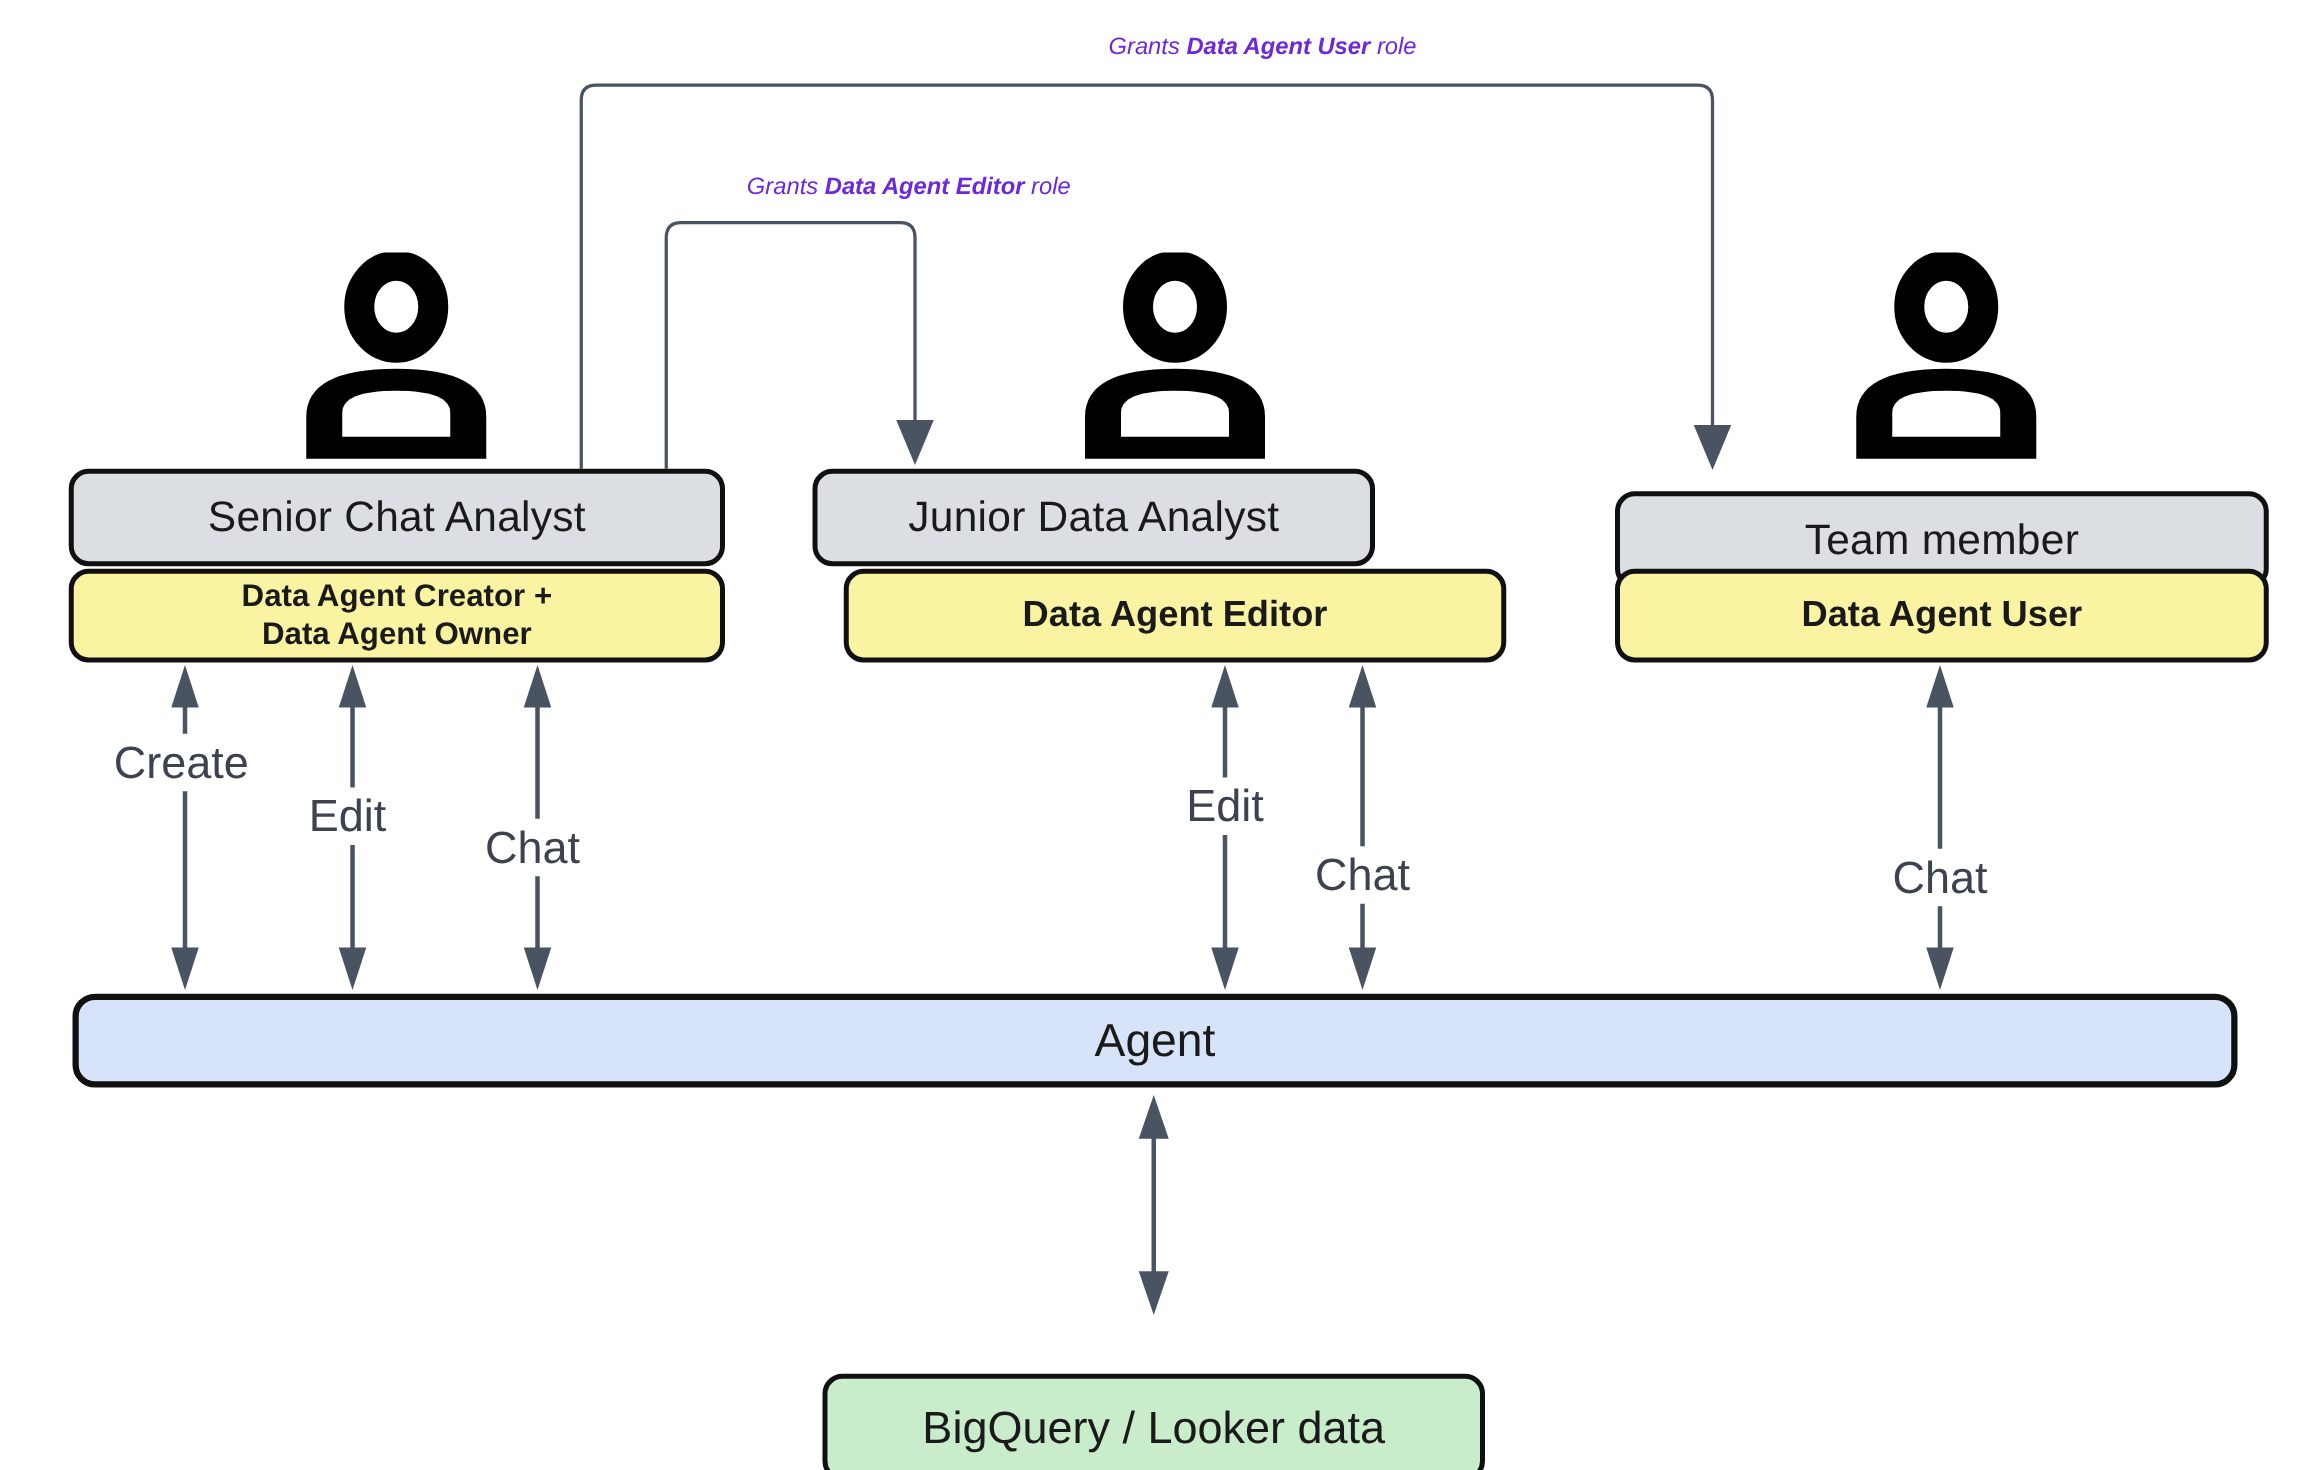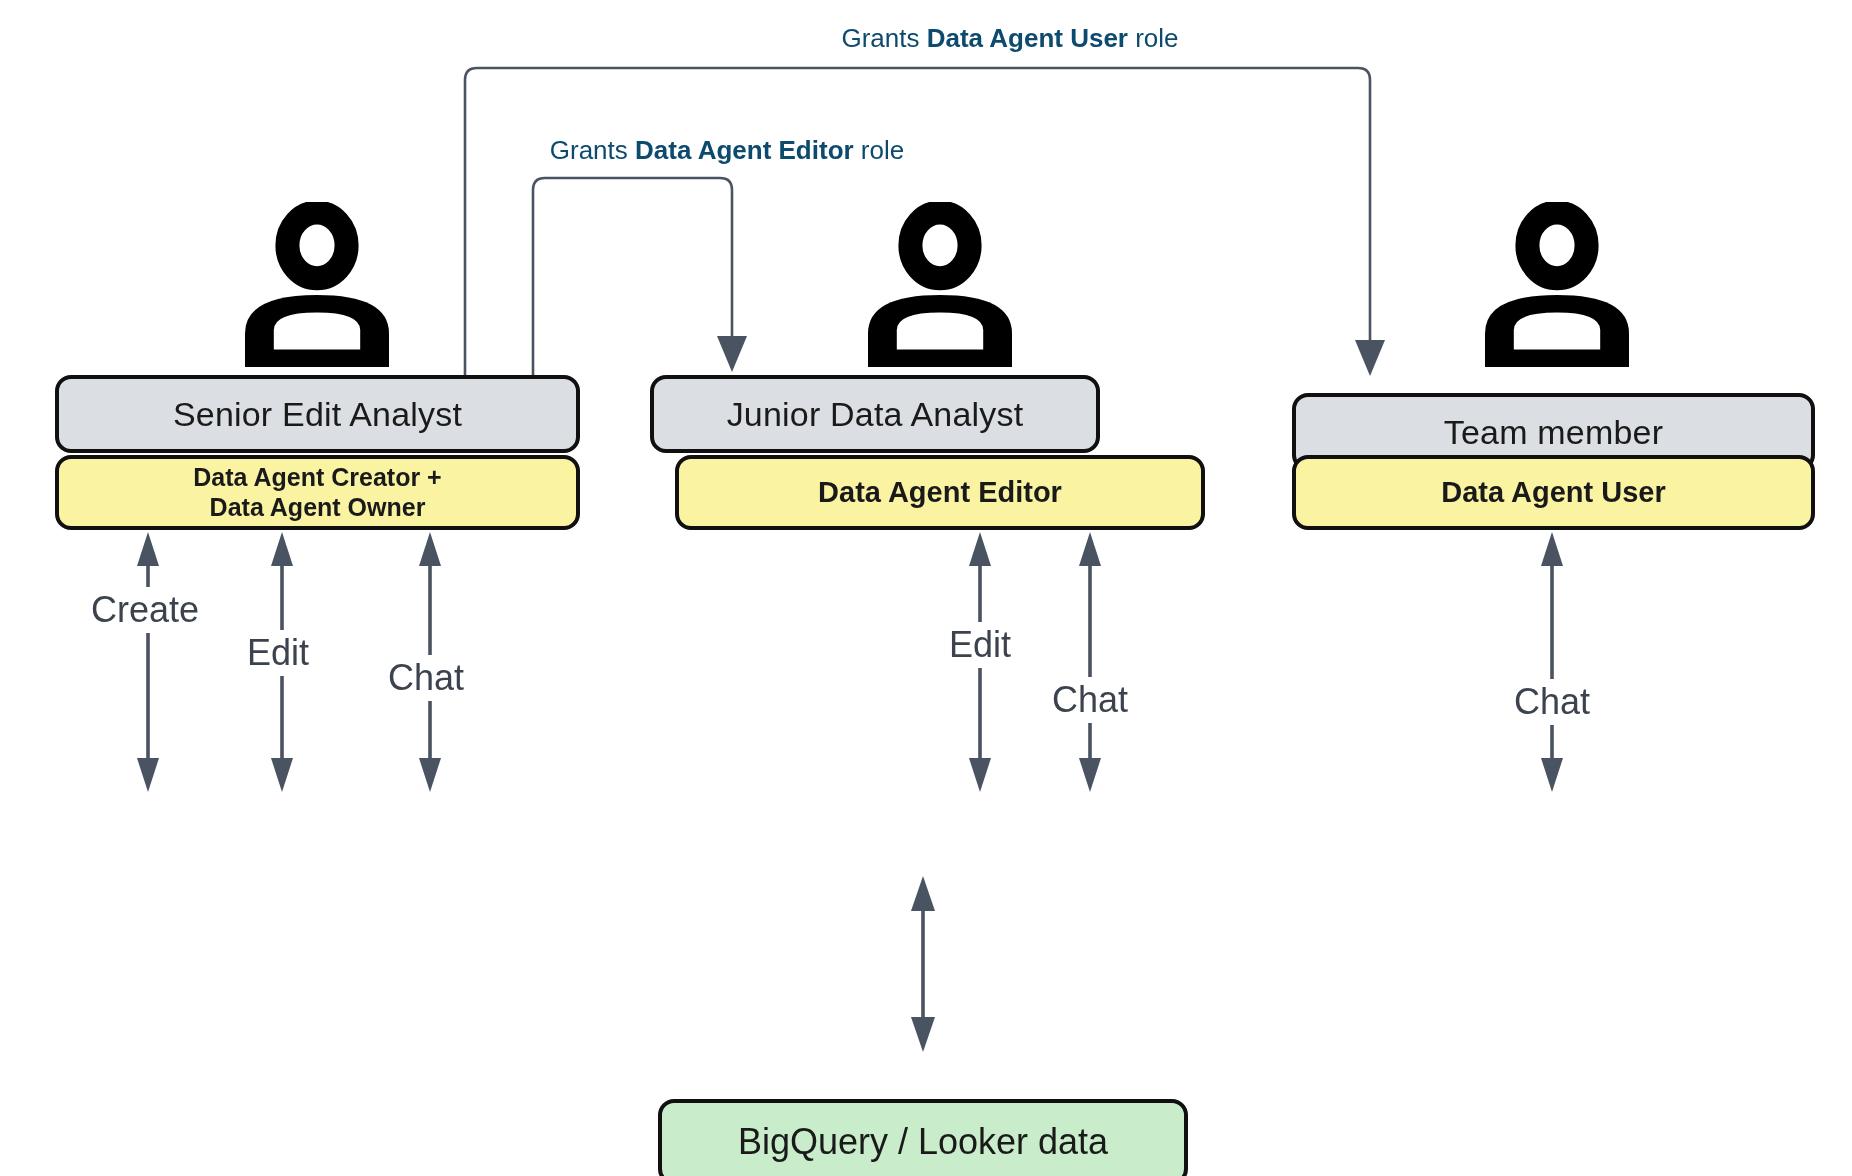--- a/index.html
+++ b/index.html
@@ -32,21 +32,21 @@
     display:flex;align-items:center;justify-content:center;font-size:36px;
   }
 
   
   .action-label{
     position:absolute;transform:translate(-50%,-50%);
     background:#ffffff;padding:2px 8px;font-size:36px;color:#3c434e;white-space:nowrap;
   }
   .grant-label{
     position:absolute;transform:translate(-50%,-50%);
-    background:#ffffff;padding:0 6px;font-size:26px;color:#0c4a6e;white-space:nowrap;
+    background:#ffffff;padding:0 6px;font-size:19px;font-style:italic;color:#6d28d9;white-space:nowrap;
   }
   .grant-label b{font-weight:bold;}
 
   .person{position:absolute;width:160px;height:170px;}
 </style>
 </head>
 <body>
 
 <div class="canvas">
 
@@ -117,21 +117,21 @@
   </svg>
 
   <div class="grant-label" style="left:1010px;top:38px;">
     <span>Grants </span><b>Data Agent User</b><span> role</span>
   </div>
   <div class="grant-label" style="left:727px;top:150px;text-align:right;">
     <span>Grants </span><b>Data Agent Editor</b><span> role</span>
   </div>
 
   <div class="card title" style="left:55px;top:375px;width:525px;height:78px;">
-    <span>Senior Edit Analyst</span>
+    <span>Senior Chat Analyst</span>
   </div>
   <div class="card role" style="left:55px;top:455px;width:525px;height:75px;">
     <div class="role-lines role-double">
       <div>Data Agent Creator +</div>
       <div>Data Agent Owner</div>
     </div>
   </div>
 
   <div class="card title" style="left:650px;top:375px;width:450px;height:78px;">
     <span>Junior Data Analyst</span>
@@ -151,18 +151,21 @@
     </div>
   </div>
 
   <div class="action-label" style="left:145px;top:610px;">Create</div>
   <div class="action-label" style="left:278px;top:653px;">Edit</div>
   <div class="action-label" style="left:426px;top:678px;">Chat</div>
   <div class="action-label" style="left:980px;top:645px;">Edit</div>
   <div class="action-label" style="left:1090px;top:700px;">Chat</div>
   <div class="action-label" style="left:1552px;top:702px;">Chat</div>
 
+  <div class="agent-bar">
+    <span>Agent</span>
+  </div>
 
   <div class="data-box">
     <span>BigQuery / Looker data</span>
   </div>
 
 </div>
 
 </body></html>

